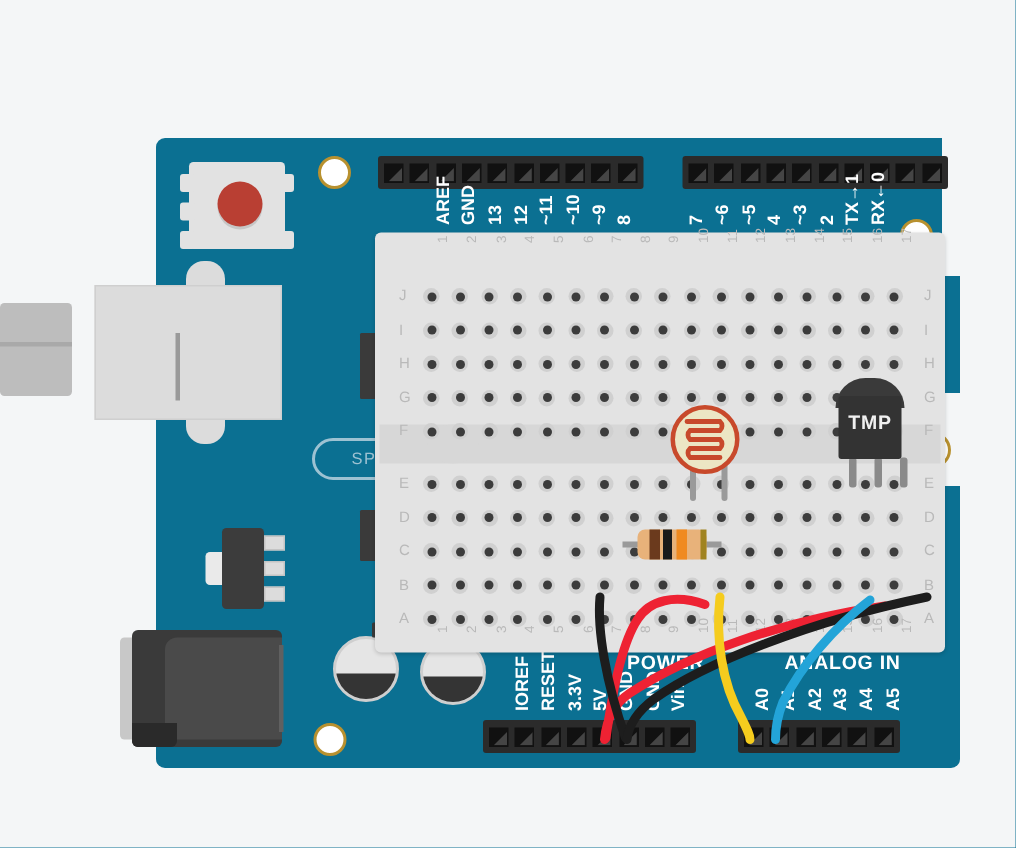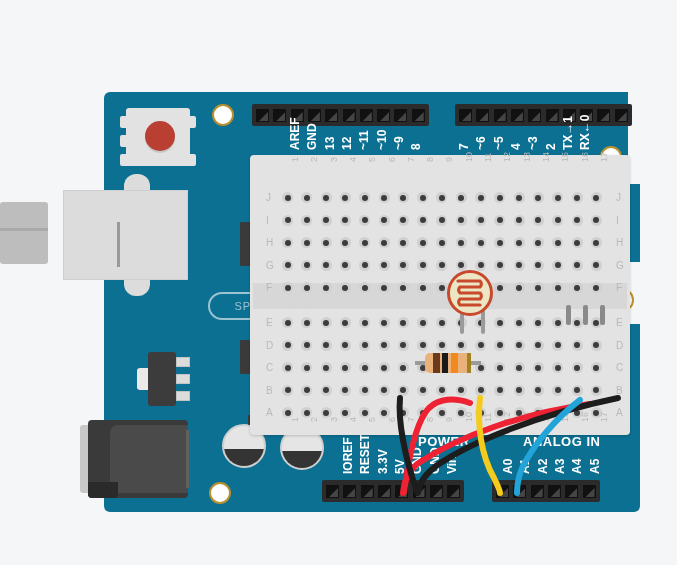--- a/index.html
+++ b/index.html
@@ -561,20 +561,25 @@
   <div class="ldr-leg" style="left:481px;top:308px;height:26px;"></div>
   <div class="ldr">
     <svg width="40" height="40" viewBox="0 0 40 40">
       <path d="M8 8 H30 A4 4 0 0 1 30 14 H10 A4 4 0 0 0 10 20 H30 A4 4 0 0 1 30 26 H10 A4 4 0 0 0 10 32 H30" fill="none" stroke="#c8492b" stroke-width="3.2" stroke-linecap="round"></path>
     </svg>
   </div>
 
   <div class="tmp-leg" style="left:566px;top:305px;"></div>
   <div class="tmp-leg" style="left:583px;top:305px;"></div>
   <div class="tmp-leg" style="left:600px;top:305px;"></div>
+  <div class="tmp">
+    <div class="tmp-cap"></div>
+    <div class="tmp-body"></div>
+    <div class="tmp-txt">TMP</div>
+  </div>
 
   <div class="res">
     <div class="res-wire" style="left:0;width:14px;"></div>
     <div class="res-wire" style="right:0;width:14px;"></div>
     <div class="res-body"></div>
     <div class="band" style="left:18px;width:7px;background:#6b3a1d;"></div>
     <div class="band" style="left:27px;width:6px;background:#1a1a1a;"></div>
     <div class="band" style="left:36px;width:7px;background:#f08a20;"></div>
     <div class="band" style="left:52px;width:4px;background:#a08320;"></div>
   </div>

